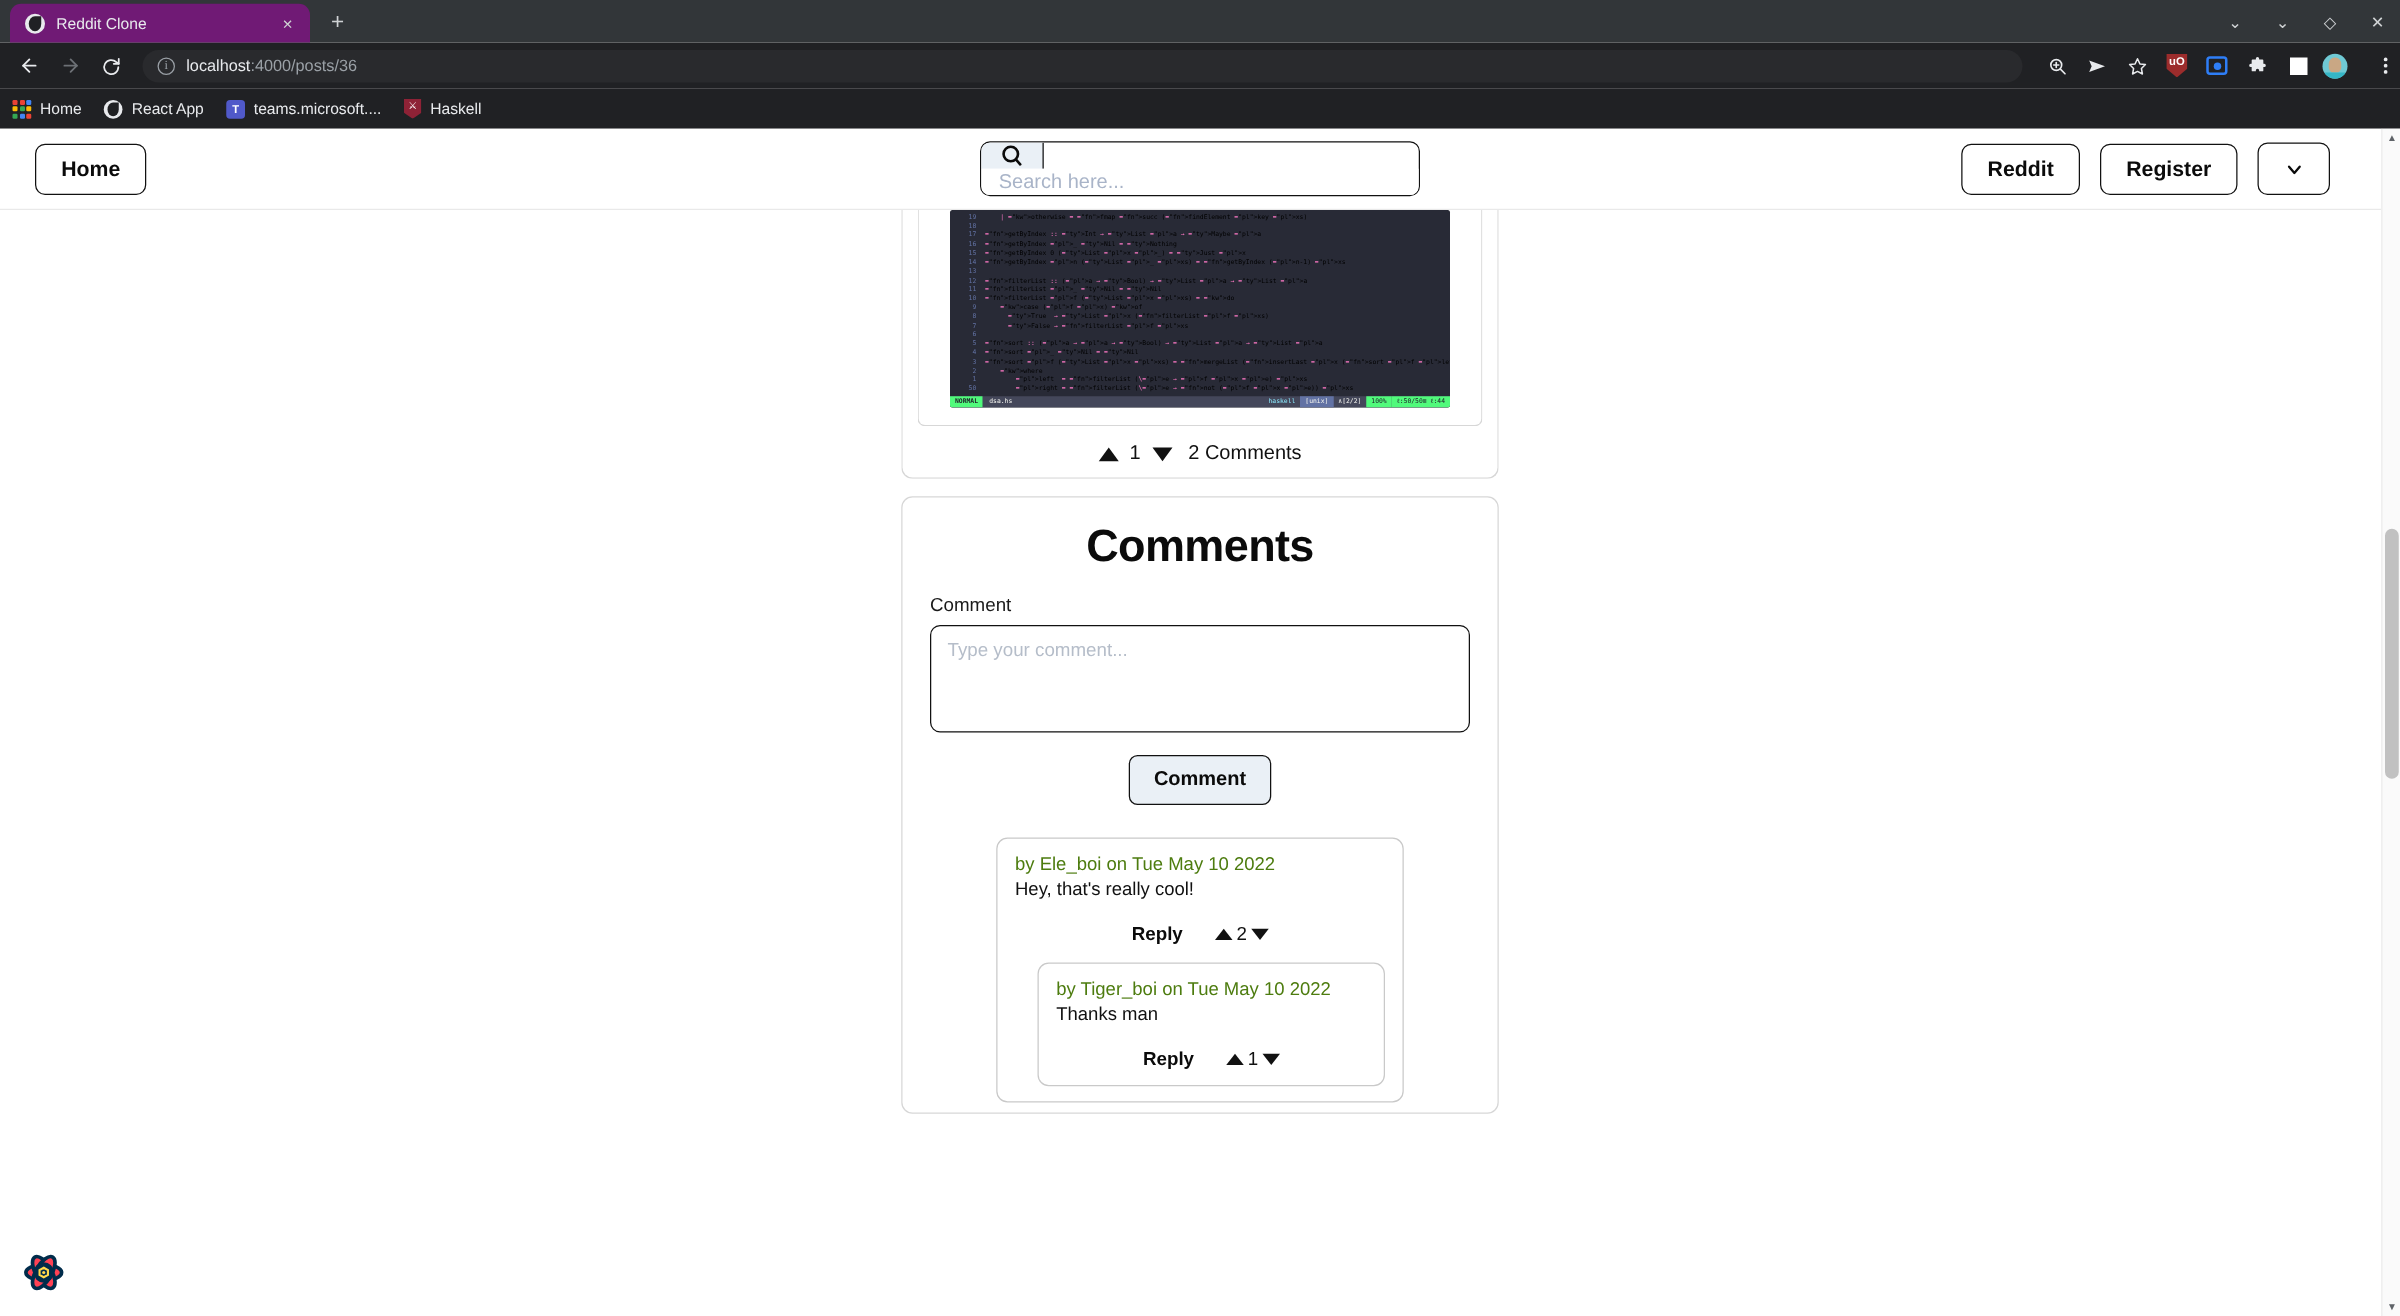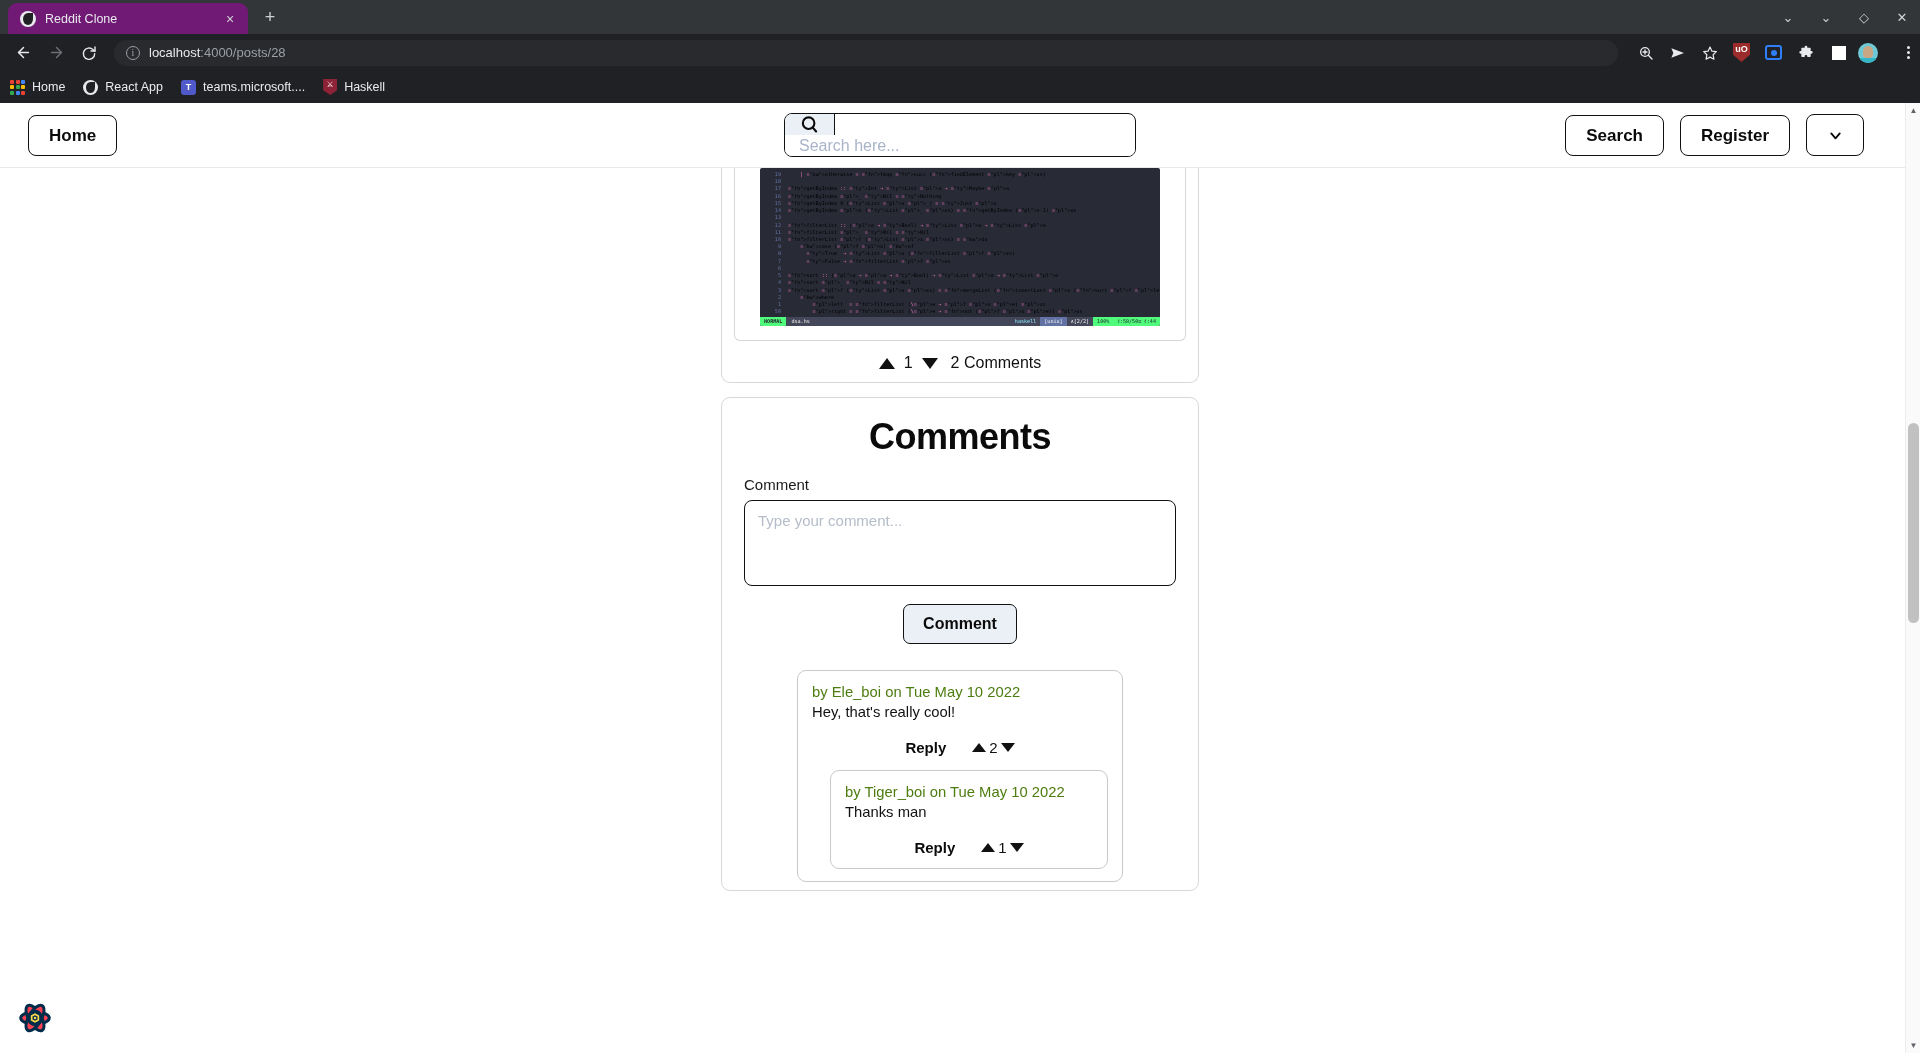--- a/index.html
+++ b/index.html
@@ -311,21 +311,21 @@
         </svg>
     </div>
     <div class="nav-btn">
       <svg width="16" height="16" viewBox="0 0 24 24" fill="none" stroke="currentColor" stroke-width="2.1" stroke-linecap="round" stroke-linejoin="round">
           <polyline points="21 3 21 9 15 9"></polyline>
           <path d="M20.5 13a8.5 8.5 0 1 1-2.6-6.1L21 9"></path>
         </svg>
     </div>
     <div class="omnibox">
       <span class="omni-info">i</span>
-      <span class="omni-url"><b>localhost</b><span>:4000/posts/28</span></span>
+      <span class="omni-url"><b>localhost</b><span>:4000/posts/36</span></span>
     </div>
     <div class="toolbar-icons">
       <div class="tb-icon">
         <svg width="16" height="16" viewBox="0 0 24 24" fill="none" stroke="currentColor" stroke-width="2" stroke-linecap="round">
             <circle cx="10.5" cy="10.5" r="6.5"></circle>
             <line x1="15.5" y1="15.5" x2="21" y2="21"></line>
             <line x1="7.5" y1="10.5" x2="13.5" y2="10.5"></line>
             <line x1="10.5" y1="7.5" x2="10.5" y2="13.5"></line>
           </svg>
       </div>
@@ -406,21 +406,21 @@
         <div class="search-icon-box">
           <svg width="21" height="21" viewBox="0 0 24 24" fill="none" stroke="#0b0b0b" stroke-width="2.4" stroke-linecap="round">
               <circle cx="11" cy="10.5" r="6.6"></circle>
               <line x1="15.8" y1="15.6" x2="19.6" y2="20"></line>
             </svg>
         </div>
         <input class="search-input" type="text" placeholder="Search here..." style="">
       </div>
 
       <div class="header-right">
-        <button class="btn-outline">Search</button>
+        <button class="btn-outline">Reddit</button>
         <button class="btn-outline">Register</button>
         <button class="chev-btn">
           <svg width="17" height="17" viewBox="0 0 24 24" fill="none" stroke="#0b0b0b" stroke-width="2.6" stroke-linecap="round" stroke-linejoin="round">
               <polyline points="6 9 12 16 18 9"></polyline>
             </svg>
         </button>
       </div>
     </div>
 
     <div class="content">

